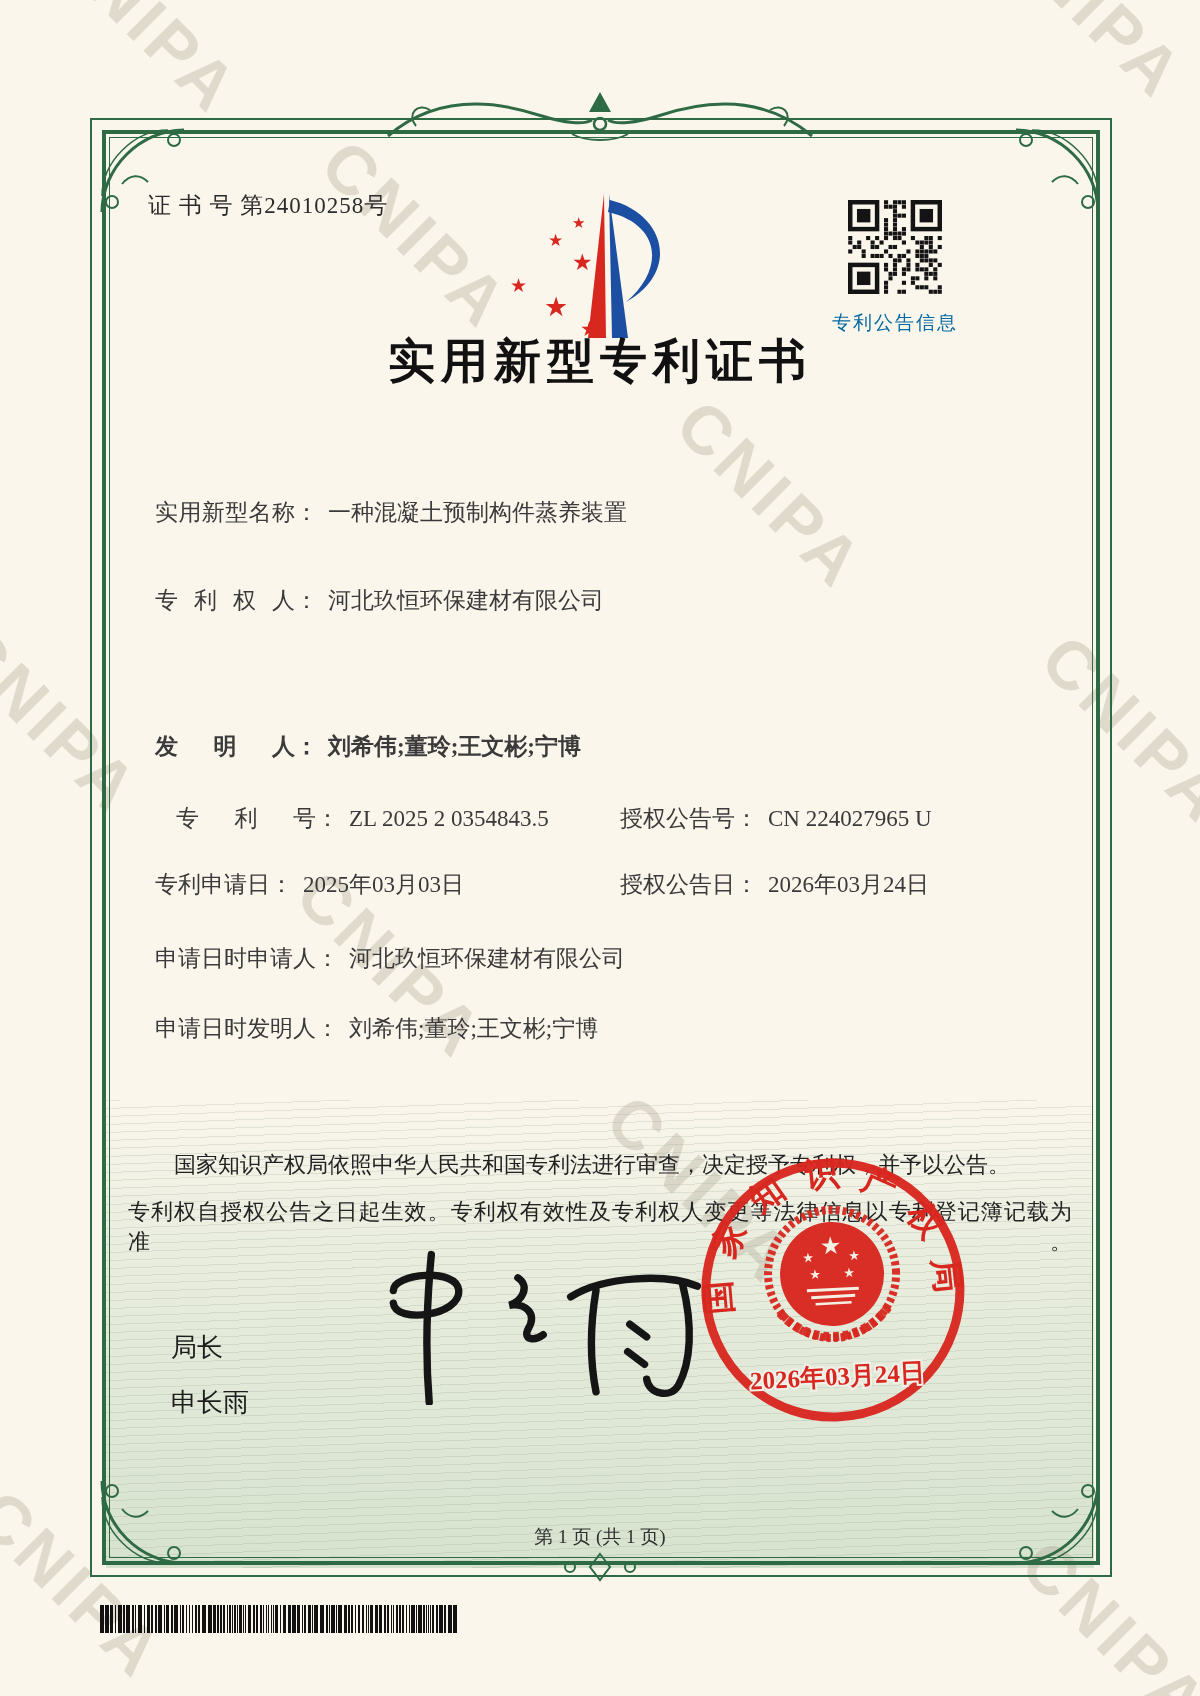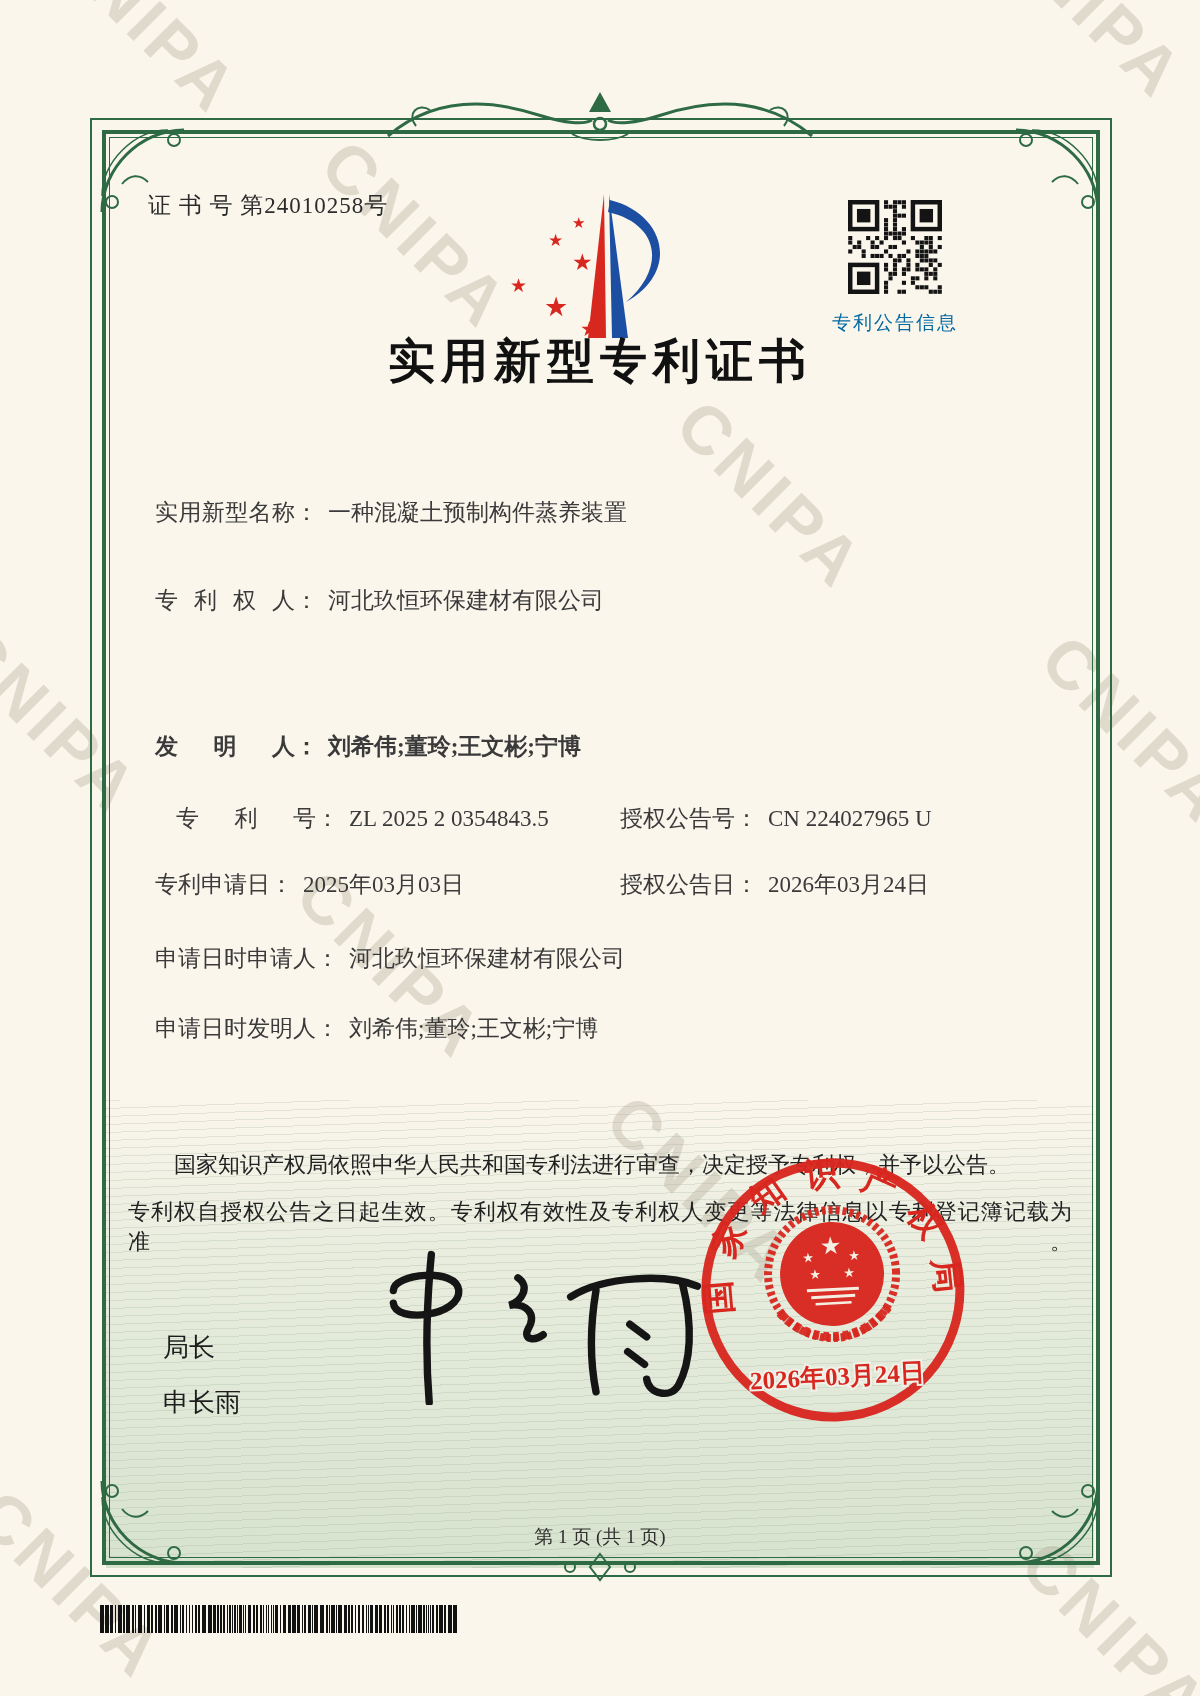--- a/index.html
+++ b/index.html
@@ -38,21 +38,21 @@
   .jl{display:inline-block;width:140px;text-align:justify;text-align-last:justify;vertical-align:bottom;}
   .colon{margin-right:10px;}
   .val{color:#3a3a3a;}
   
   .statement{position:absolute;left:128px;top:1150px;width:944px;z-index:6;font-size:22px;color:#222;}
   .statement .l1{text-indent:46px;}
   .statement .l2{margin-top:17px;text-align:justify;text-align-last:justify;}
   
   .commissioner{position:absolute;left:163px;top:1330px;z-index:6;
                 font-family:"Liberation Sans","DejaVu Sans",sans-serif;font-size:26px;color:#1d1d1d;}
-  .commissioner div{margin-bottom:20px;}
+  .commissioner div{margin-bottom:20px;margin-left:8px;}
   .signature{position:absolute;left:330px;top:1235px;z-index:6;}
   
   .seal{position:absolute;left:693px;top:1142px;z-index:7;transform:rotate(-3deg);}
   
   .page-info{position:absolute;left:0;top:1524px;width:100%;z-index:6;text-align:center;font-size:19px;color:#2f2f2f;}
   .barcode{position:absolute;left:100px;top:1605px;z-index:6;}
 </style>
 </head>
 <body>
 

